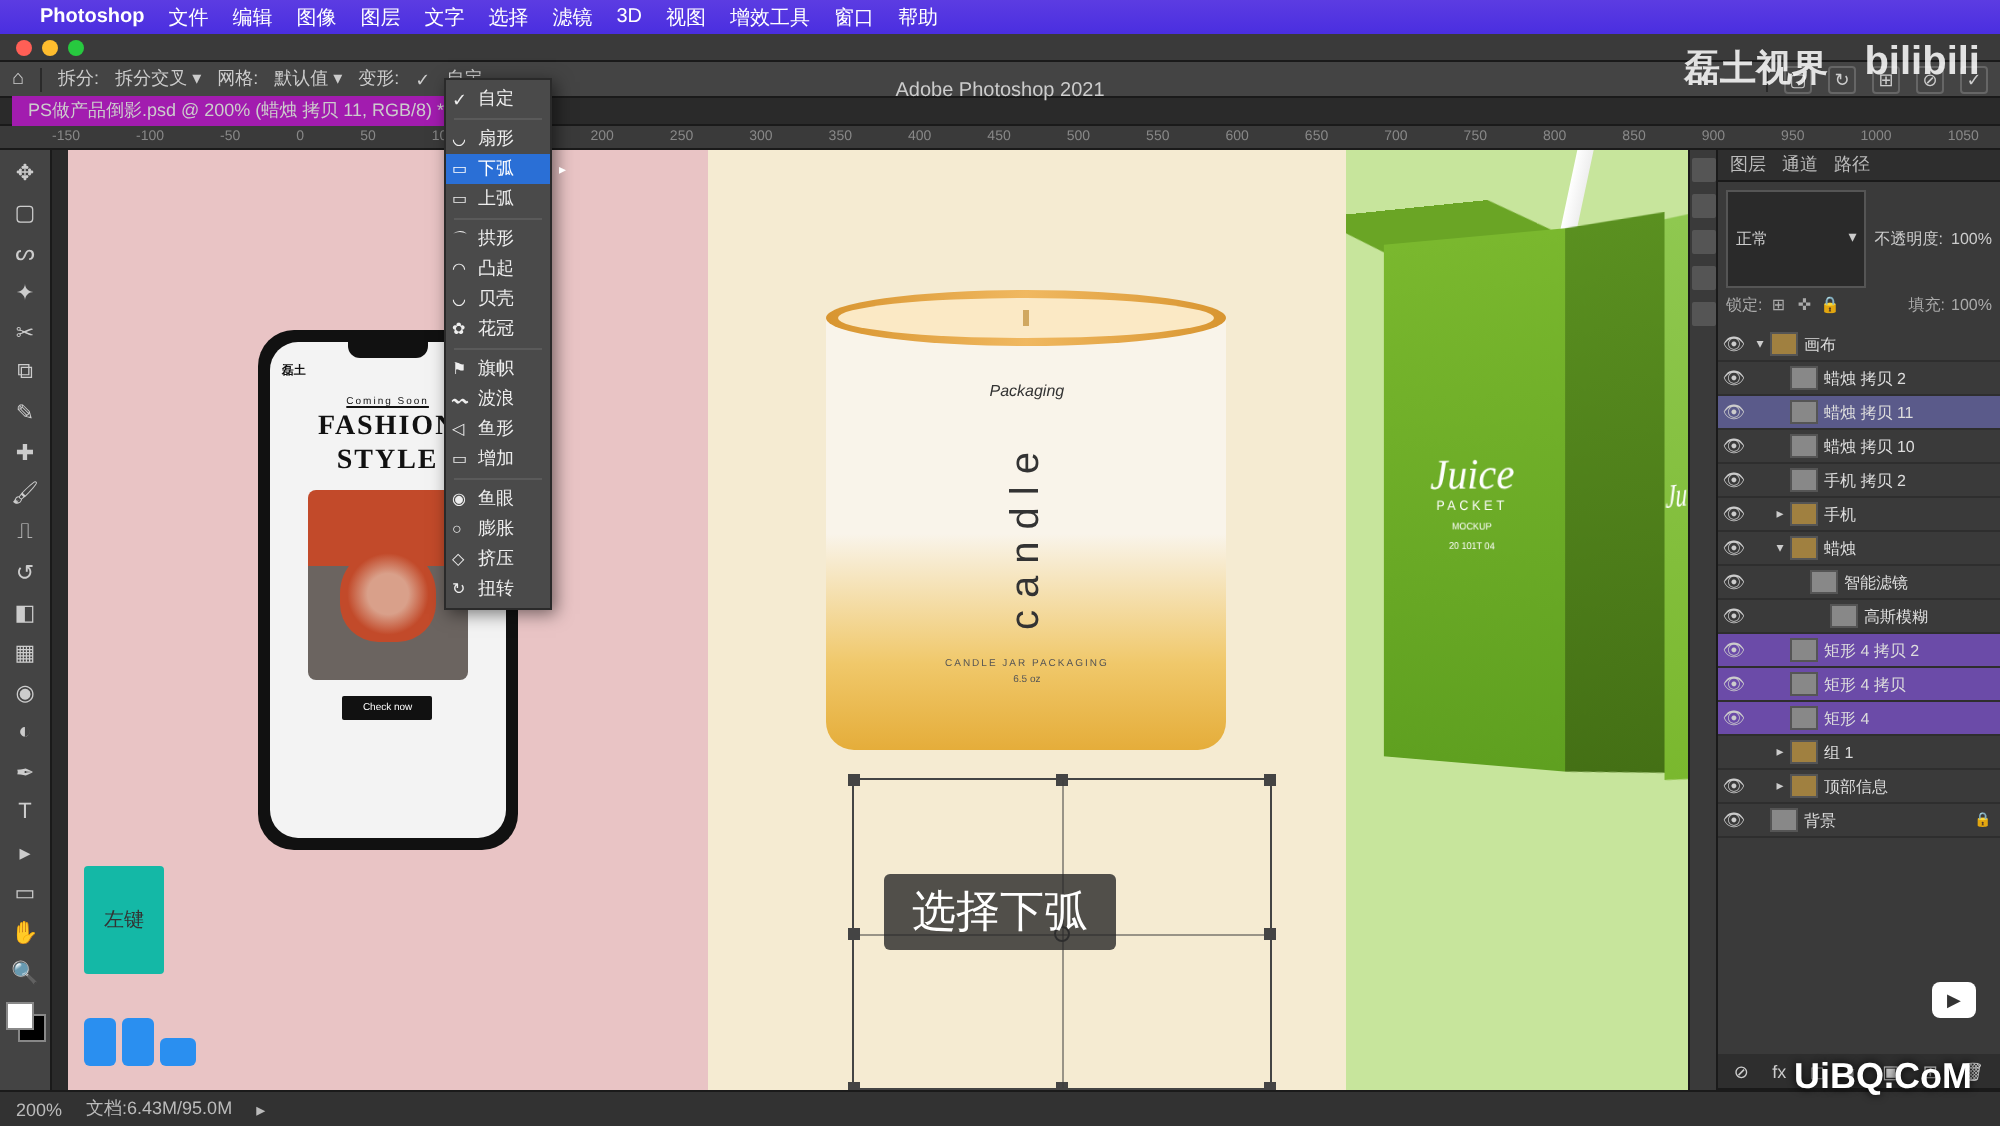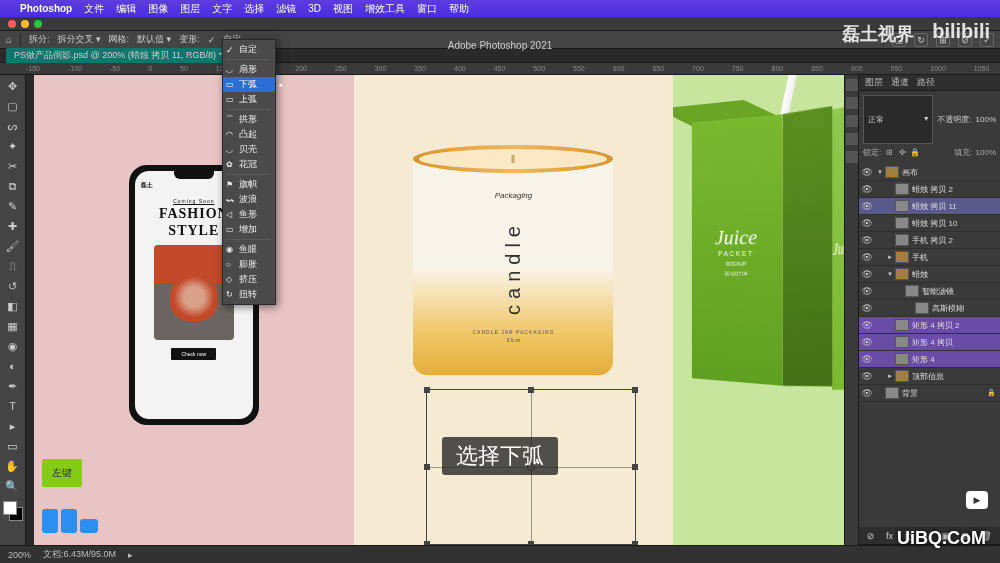--- a/index.html
+++ b/index.html
@@ -20,21 +20,21 @@
 
 
 .optionsbar { height: 18px; background: #444; display: flex; align-items: center; padding: 0 6px; gap: 8px; border-bottom: 1px solid #1a1a1a; }
 .optionsbar .sm { font-size: 9px; color: #ccc; }
 .optionsbar .sep { width: 1px; height: 12px; background: #2a2a2a; }
 .optionsbar .icon-btn { width: 14px; height: 14px; border: 1px solid #666; border-radius: 2px; display: flex; align-items: center; justify-content: center; font-size: 9px; }
 .checkmark { color: #fff; }
 
 
 .doctab { height: 14px; background: #2a2a2a; display: flex; align-items: center; padding: 0 6px; border-bottom: 1px solid #1a1a1a; }
-.doctab .tab { background: #0f766e; padding: 1px 8px; font-size: 9px; color: #ccc; }
+.doctab .tab { background: #a21caf; padding: 1px 8px; font-size: 9px; color: #ccc; }
 
 
 .ruler-h { height: 12px; background: #3a3a3a; border-bottom: 1px solid #1a1a1a; color: #888; font-size: 7px; display: flex; align-items: center; padding-left: 26px; gap: 28px; overflow: hidden; white-space: nowrap; }
 
 
 .workspace { position: absolute; top: 75px; left: 0; right: 0; bottom: 18px; display: flex; }
 .toolbox { width: 26px; background: #444; display: flex; flex-direction: column; align-items: center; padding-top: 2px; gap: 2px; border-right: 1px solid #1a1a1a; }
 .toolbox .tool { width: 20px; height: 18px; display: flex; align-items: center; justify-content: center; font-size: 11px; color: #ccc; cursor: pointer; border-radius: 2px; }
 .swatch { width: 20px; height: 20px; position: relative; margin-top: 4px; }
 .swatch .fg { width: 14px; height: 14px; background: #fff; border: 1px solid #888; position: absolute; top: 0; left: 0; }
@@ -125,21 +125,21 @@
 .layer .thumb { width: 14px; height: 12px; background: #888; border: 1px solid #555; margin-right: 3px; }
 .layer .thumb.folder { background: #a08040; }
 .layer .lname { font-size: 8px; color: #ddd; white-space: nowrap; overflow: hidden; }
 .layer .fx { margin-left: auto; font-size: 7px; color: #aaa; }
 
 
 .statusbar { position: absolute; bottom: 0; left: 0; right: 0; height: 18px; background: #323232; display: flex; align-items: center; padding: 0 8px; gap: 12px; font-size: 9px; color: #bbb; border-top: 1px solid #1a1a1a; }
 
 
 .subtitle { position: absolute; bottom: 88px; left: 50%; transform: translateX(-50%); background: rgba(40,40,40,0.8); color: #fff; padding: 4px 14px; font-size: 22px; border-radius: 3px; }
-.hint-tag { position: absolute; left: 42px; bottom: 76px; background: #84cc16; color: #333; padding: 7px 10px; font-size: 10px; border-radius: 2px; }
+.hint-tag { position: absolute; left: 42px; bottom: 76px; background: #14b8a6; color: #333; padding: 20px 10px; font-size: 10px; border-radius: 2px; }
 .blue-dock { position: absolute; left: 42px; bottom: 30px; display: flex; gap: 3px; }
 .blue-dock .bicon { width: 16px; height: 24px; background: #2a8ff0; border-radius: 3px; }
 .blue-dock .bicon:nth-child(3) { height: 14px; width: 18px; align-self: flex-end; }
 
 .watermark { position: absolute; color: rgba(255,255,255,0.85); font-weight: 700; pointer-events: none; }
 .wm-leistu { top: 22px; right: 86px; font-size: 18px; text-align: right; }
 .wm-bili { top: 20px; right: 10px; font-size: 20px; font-family: sans-serif; }
 .wm-uibq { bottom: 14px; right: 14px; font-size: 18px; color: #fff; text-shadow: 0 0 4px #000; }
 .play-icon { position: absolute; right: 12px; bottom: 54px; width: 22px; height: 18px; background: #fff; border-radius: 4px; display: flex; align-items: center; justify-content: center; color: #333; font-size: 9px; }
 </style>
@@ -428,20 +428,27 @@
           <span class="lname">矩形 4 拷贝</span>
         </div>
         <div class="layer selpurple">
           <span class="eye">👁</span>
           <span class="indent" style="width: 10px;"></span>
           <span class="chev"></span>
           <span class="thumb"></span>
           <span class="lname">矩形 4</span>
         </div>
         <div class="layer">
+          <span class="eye"></span>
+          <span class="indent" style="width: 10px;"></span>
+          <span class="chev">▸</span>
+          <span class="thumb folder"></span>
+          <span class="lname">组 1</span>
+        </div>
+        <div class="layer">
           <span class="eye">👁</span>
           <span class="indent" style="width: 10px;"></span>
           <span class="chev">▸</span>
           <span class="thumb folder"></span>
           <span class="lname">顶部信息</span>
         </div>
         <div class="layer">
           <span class="eye">👁</span>
           <span class="indent" style="width: 0px;"></span>
           <span class="chev"></span>

